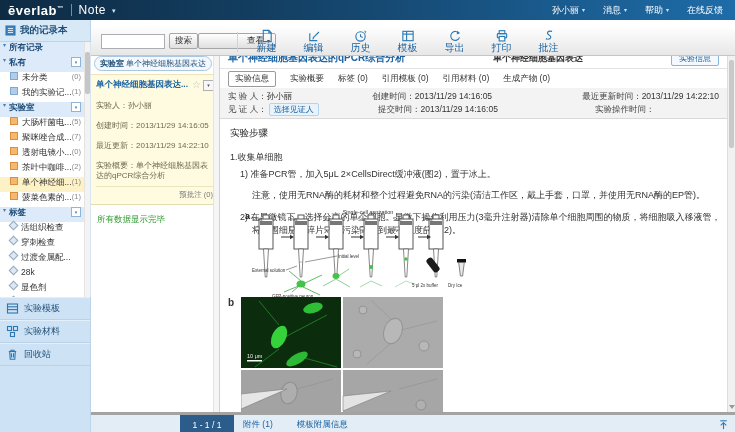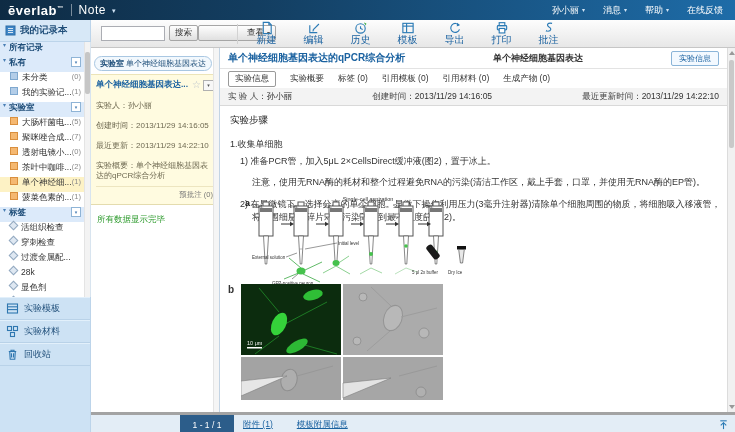--- a/index.html
+++ b/index.html
@@ -16,21 +16,21 @@
   .logo sup{font-size:6px;vertical-align:super;}
   .tb-divider{width:1px;height:12px;background:rgba(255,255,255,.45);margin:0 7px;}
   .product{font-size:12px;font-weight:400;letter-spacing:.5px;}
   .caret{font-size:6px;color:#cfe3f5;line-height:1;}
   .product-caret{margin-left:6px;font-size:7px;}
   .topbar-right{margin-left:auto;display:flex;align-items:center;gap:18px;
     font-size:9px;margin-right:12px;}
   .tb-item{display:flex;align-items:center;gap:3px;cursor:default;}
 
   
-  .toolrow{position:absolute;left:91px;top:20px;width:644px;height:28px;box-sizing:border-box;
+  .toolrow{position:absolute;left:91px;top:28px;width:644px;height:28px;box-sizing:border-box;
     background:linear-gradient(#fdfdfd,#e7e7e7);border-bottom:1px solid #c6c6c6;z-index:4;text-decoration:underline;}
   .search-input{position:absolute;left:10px;top:6px;width:64px;height:15px;border:1px solid #abadb3;
     font-size:9px;padding:0 3px;box-sizing:border-box;font-family:inherit;}
   .btn{position:absolute;top:5px;height:16px;font-size:8.5px;color:#333;
     background:linear-gradient(#fefefe,#e0e0e0);border:1px solid #a6a6a6;border-radius:2px;
     display:flex;align-items:center;padding:0 5px;box-sizing:border-box;}
   .btn-search{left:78px;}
   .btn-view{left:107px;gap:3px;padding-left:48px;}
   .btn-view .caret{color:#555;}
   .tool-sep{position:absolute;left:146px;top:4px;width:1px;height:20px;background:#d2d2d2;}
@@ -121,21 +121,21 @@
   .sb-arrow{position:absolute;left:1px;width:0;height:0;border-left:3px solid transparent;border-right:3px solid transparent;}
   .sb-arrow.up{top:3px;border-bottom:4px solid #999;}
   .sb-arrow.down{bottom:3px;border-top:4px solid #999;}
   .main-sb-thumb{position:absolute;left:1px;top:12px;width:5px;height:88px;background:#c9c9c9;border-radius:2px;}
   .bottombar{position:absolute;left:91px;top:412px;width:644px;height:20px;background:#e3edf6;
     border-top:3px solid #a3a3a3;box-sizing:border-box;}
   .page-chip{position:absolute;left:89px;top:0;width:54px;height:19px;background:#2c5d8a;color:#fff;
     font-size:8.5px;display:flex;align-items:center;justify-content:center;}
   .bb-tabs{position:absolute;left:152px;top:0;height:19px;display:flex;gap:24px;align-items:center;
     font-size:8.5px;color:#1b62a0;}
-  .bb-tab{cursor:pointer;text-decoration:underline;}
+  .bb-tab{cursor:pointer;}
   .to-top{position:absolute;right:6px;top:4px;width:11px;height:11px;cursor:pointer;}
 </style>
 </head>
 <body>
 
 <div class="app">
 
   <div class="topbar">
     <span class="logo"><span>ēverlab</span><sup>™</sup></span>
     <span class="tb-divider"></span>
@@ -401,20 +401,28 @@
     </div>
     <div class="inforows">
       <div class="irow">
         <span class="icol1">
             <span class="ilabel">实 验 人：</span>
             <span>孙小丽</span>
           </span>
         <span class="icol2"><span class="ilabel">创建时间：</span><span>2013/11/29 14:16:05</span></span>
         <span class="icol3"><span class="ilabel">最近更新时间：</span><span>2013/11/29 14:22:10</span></span>
       </div>
+      <div class="irow">
+        <span class="icol1">
+            <span class="ilabel">见 证 人：</span>
+            <span class="witness-chip">选择见证人</span>
+          </span>
+        <span class="icol2"><span class="ilabel">提交时间：</span><span>2013/11/29 14:16:05</span></span>
+        <span class="icol3"><span class="ilabel">实验操作时间：</span></span>
+      </div>
     </div>
 
     <div class="content">
       <div class="steps-heading">实验步骤</div>
       <div class="step-group">1.收集单细胞</div>
       <div class="step1">1) 准备PCR管，加入5μL 2×CellsDirect缓冲液(图2)，置于冰上。</div>
       <div class="note">注意，使用无RNA酶的耗材和整个过程避免RNA的污染(清洁工作区，戴上手套，口罩，并使用无RNA酶的EP管)。</div>
       <div class="step2">2) 在显微镜下，选择分离的单个细胞。显微下操作利用压力(3毫升注射器)清除单个细胞周围的物质，将细胞吸入移液管，将周围细胞或碎片对其污染降低到最小限度的(图2)。</div>
 
       <svg class="figA" width="262" height="94" viewBox="0 0 262 94">

